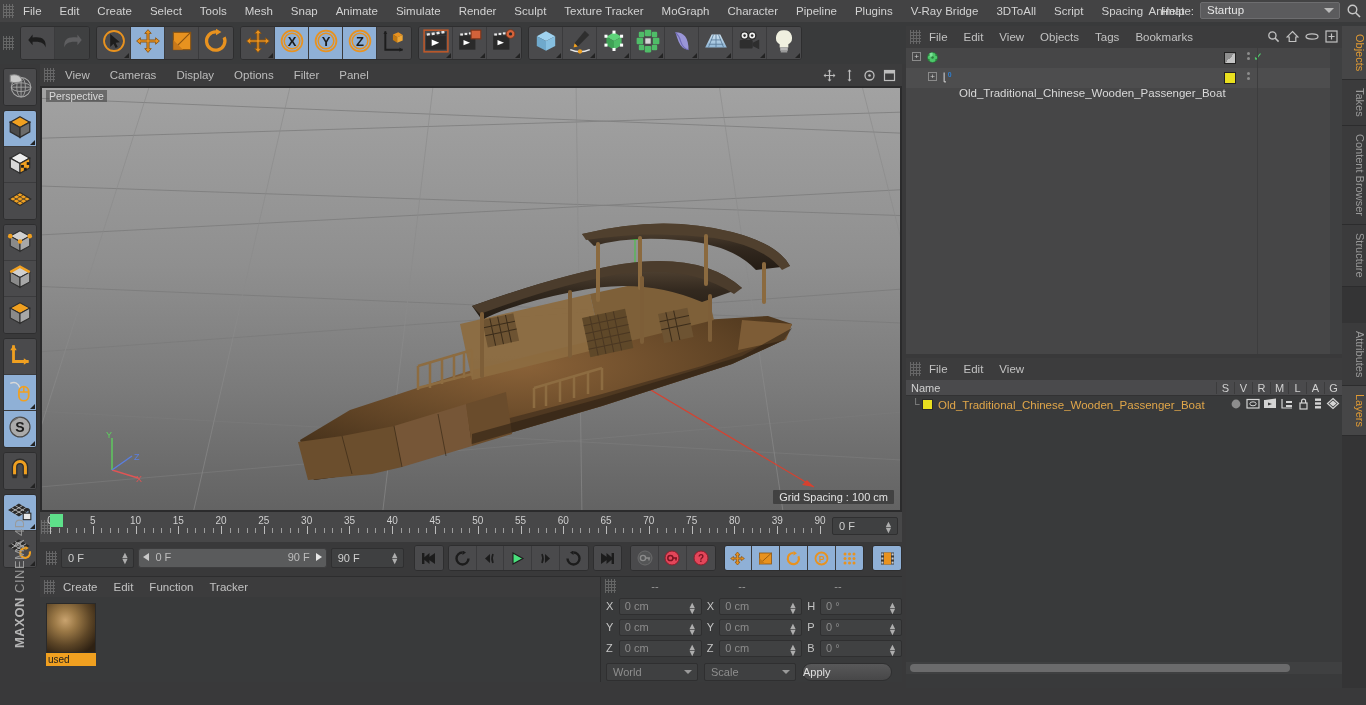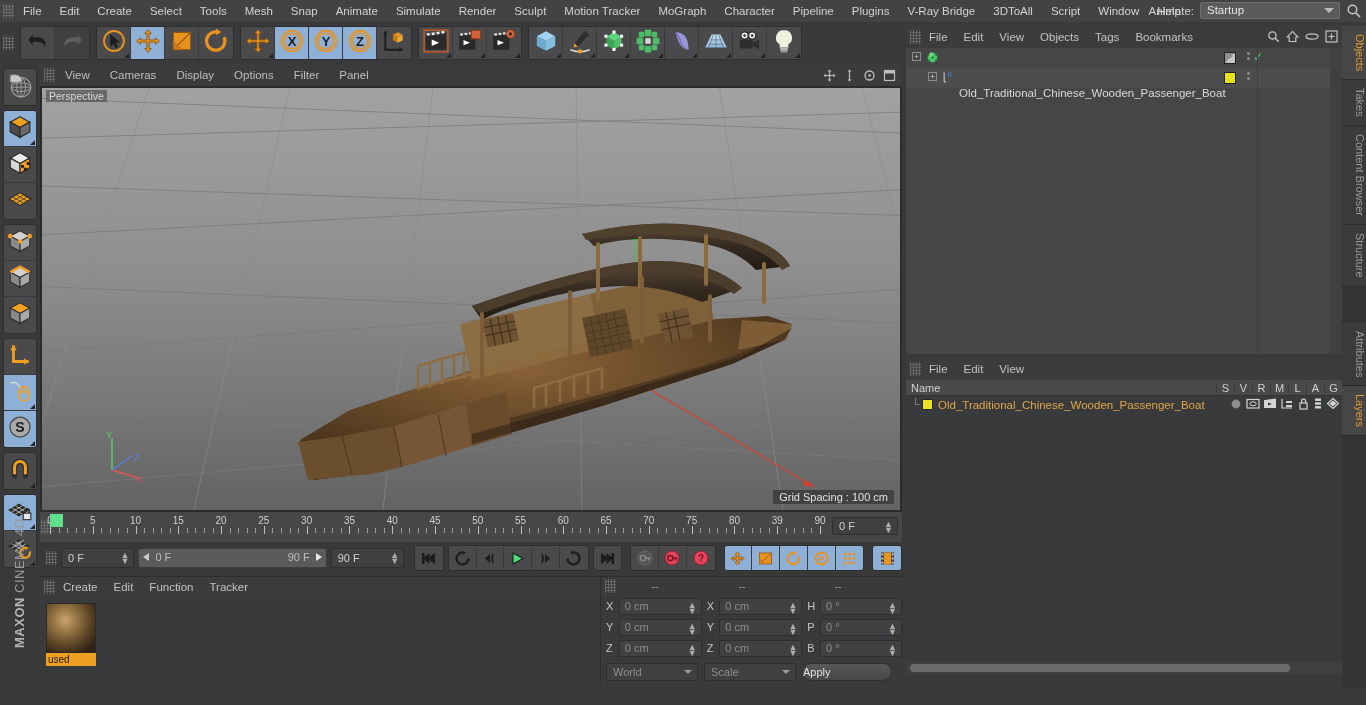--- a/index.html
+++ b/index.html
@@ -170,29 +170,29 @@
         <div class="mitem">Edit</div>
         <div class="mitem">Create</div>
         <div class="mitem">Select</div>
         <div class="mitem">Tools</div>
         <div class="mitem">Mesh</div>
         <div class="mitem">Snap</div>
         <div class="mitem">Animate</div>
         <div class="mitem">Simulate</div>
         <div class="mitem">Render</div>
         <div class="mitem">Sculpt</div>
-        <div class="mitem">Motion Tracker</div>
+        <div class="mitem">Texture Tracker</div>
         <div class="mitem">MoGraph</div>
         <div class="mitem">Character</div>
         <div class="mitem">Pipeline</div>
         <div class="mitem">Plugins</div>
         <div class="mitem">V-Ray Bridge</div>
         <div class="mitem">3DToAll</div>
         <div class="mitem">Script</div>
-        <div class="mitem">Window</div>
+        <div class="mitem">Spacing</div>
         <div class="mitem">Help</div>
       </div>
     <div class="layout-wrap">
       <span class="layout-label">Animate:</span>
       <div class="layout-select">
         <span>Startup</span>
         <span class="car"></span>
       </div>
     </div>
     <div class="topsearch">

